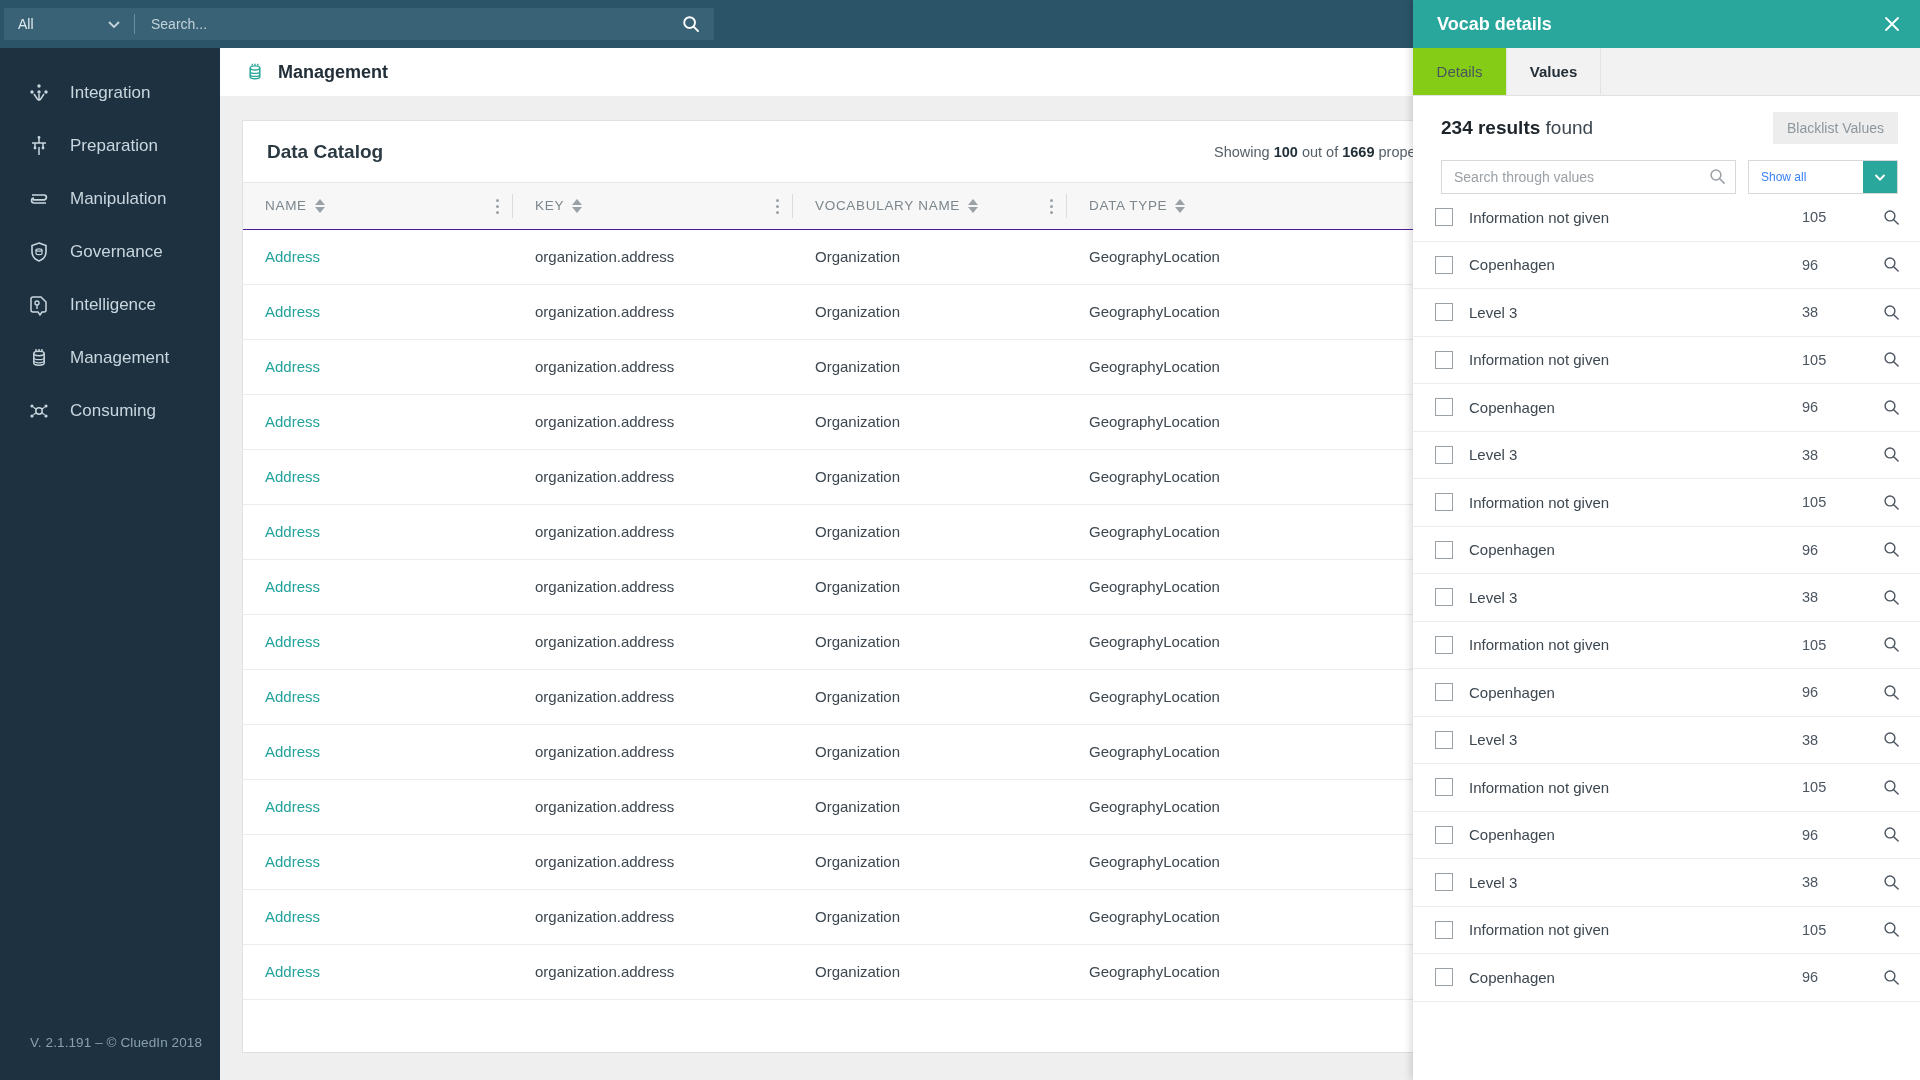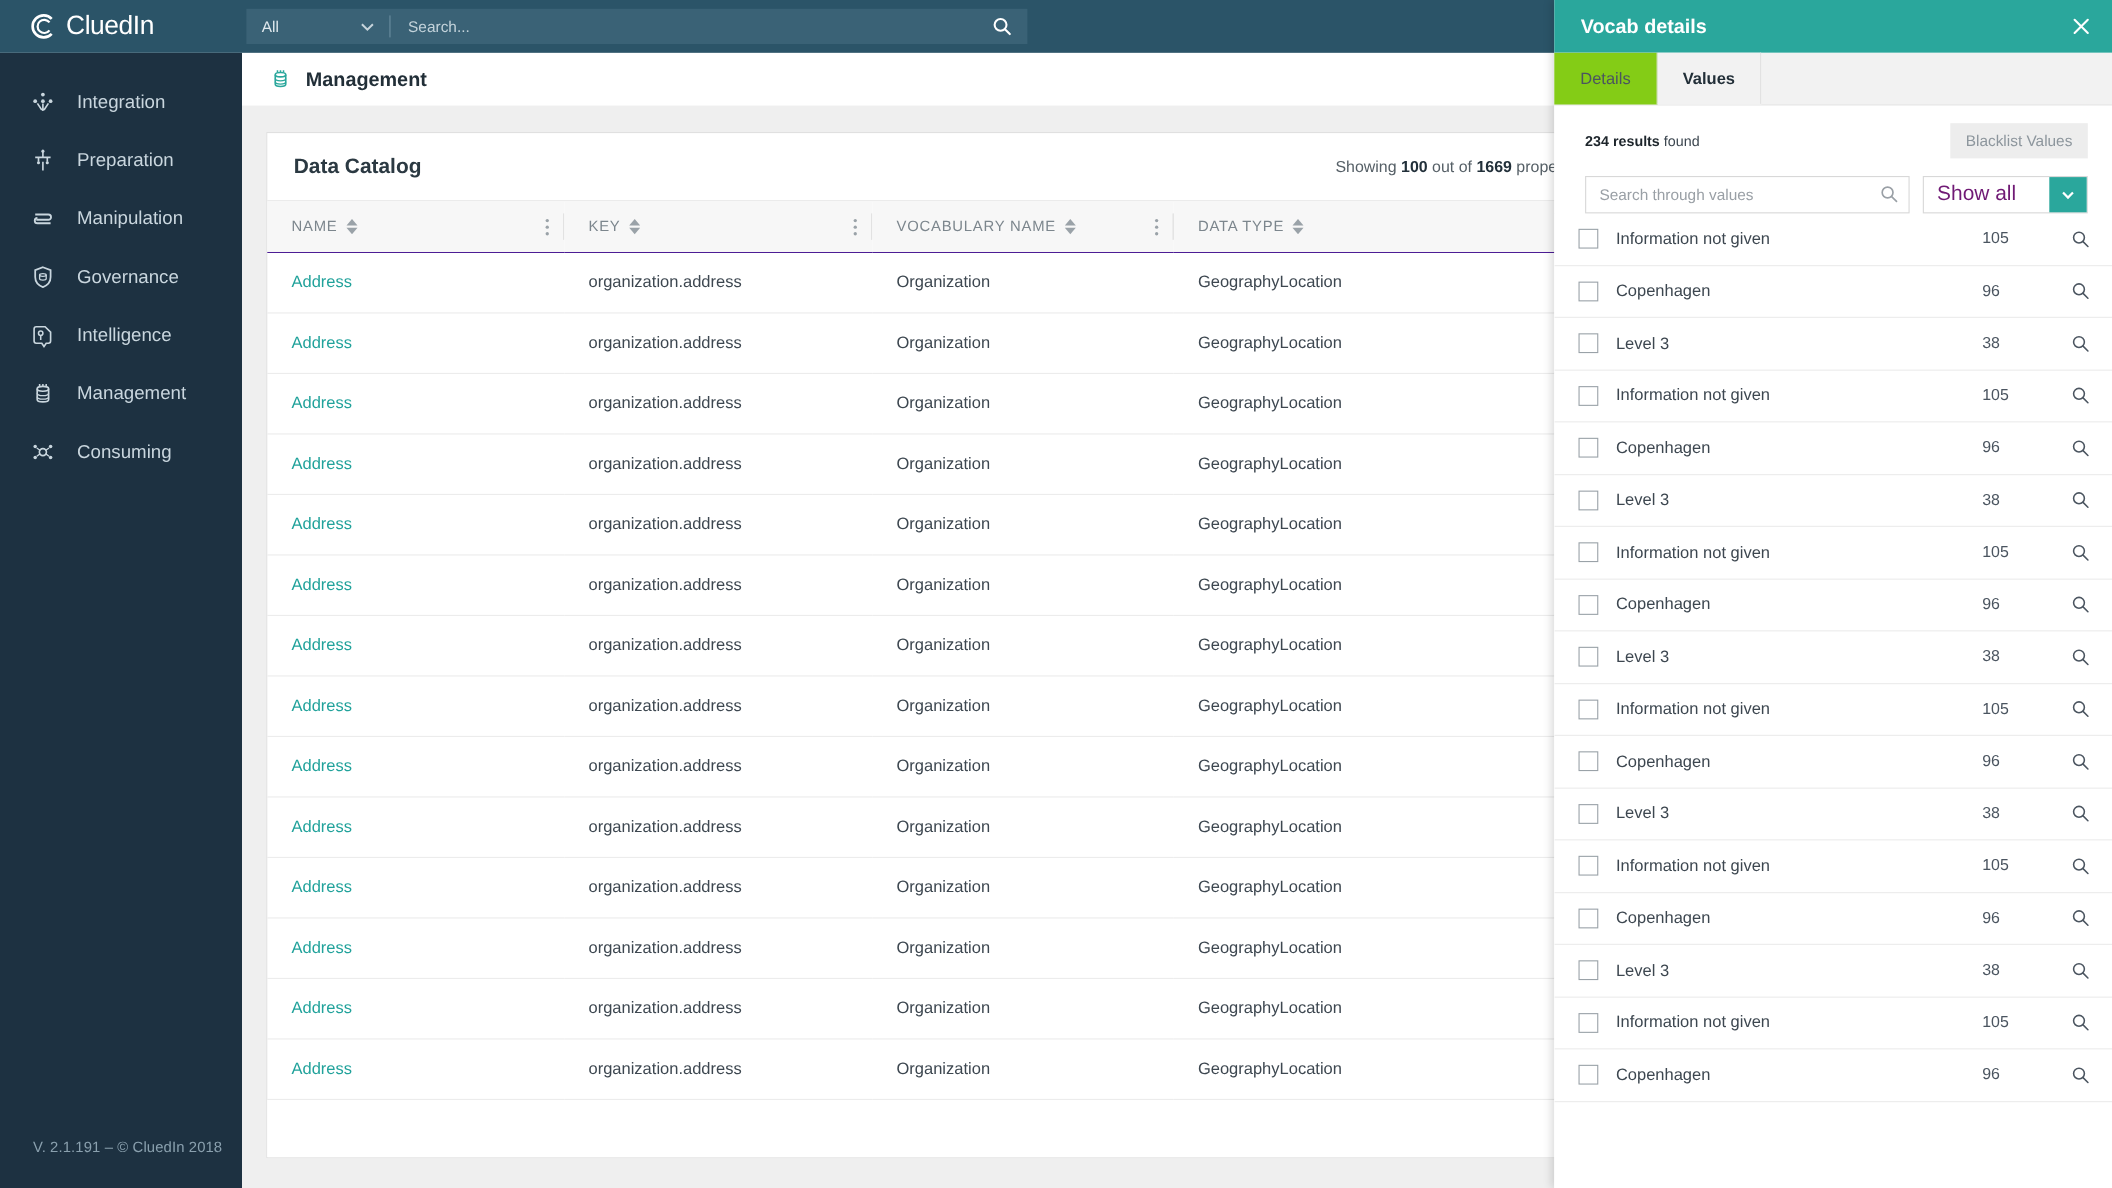--- a/index.html
+++ b/index.html
@@ -155,42 +155,42 @@
     background: #84cc16; border-right: 1px solid #e2e2e2;
   }
   .vtab.active {
     background: #f2f2f2; font-weight: 700; color: #222f38;
     border-bottom: 1px solid #f2f2f2;
   }
   #vocab-toolbar {
     padding: 16px 22px 0 28px; flex: none; background: #fff;
   }
   #toolbar-row1 { display: flex; align-items: center; }
-  #results-found { font-size: 13px; color: #3d4750; }
+  #results-found { font-size: 19px; color: #3d4750; }
   #results-found b { font-weight: 700; color: #1d252b; }
   #blacklist-btn {
     margin-left: auto; height: 32px; padding: 0 14px; background: #ededed;
     border: 0; color: #8d969d; font-size: 14px; cursor: pointer;
     font-family: "Liberation Sans", sans-serif;
   }
   #toolbar-row2 { display: flex; align-items: center; gap: 12px; margin-top: 16px; }
   .vs-wrap { position: relative; flex: 1; }
   #values-search {
     width: 100%; height: 34px; border: 1px solid #d8d8d8; background: #fff;
     padding: 0 34px 0 12px; font-size: 14px; outline: none; color: #333;
     font-family: "Liberation Sans", sans-serif;
   }
   #values-search::placeholder { color: #9aa0a6; }
   .vs-wrap .mag { position: absolute; right: 10px; top: 8px; }
   #show-all {
     width: 150px; height: 34px; border: 1px solid #d8d8d8; background: #fff;
     display: flex; align-items: center; position: relative;
   }
   #show-all-label {
-    flex: 1; padding-left: 12px; font-size: 19px; color: #701a75;
+    flex: 1; padding-left: 12px; font-size: 12px; color: #3b82f6;
   }
   #show-all-caret {
     width: 34px; height: 32px; background: #2aa79c; display: flex;
     align-items: center; justify-content: center; cursor: pointer;
   }
   #vocab-banner {
     margin-top: 16px; height: 48px; background: #3d6098; display: flex;
     align-items: center; padding: 0 14px 0 22px; gap: 12px; flex: none;
   }
   #vocab-banner .banner-text { color: #ffffff; font-size: 15px; flex: 1; }
@@ -210,29 +210,20 @@
     width: 78px; font-size: 14.5px; color: #4b5560;
   }
   .value-row .vmag { width: 22px; display: flex; justify-content: center; cursor: pointer; }
 
   svg { display: block; }
 </style>
 </head>
 <body>
 
 <div id="topbar">
-  <div id="brand">
-    <span class="logo-mark">
-      <svg width="26" height="26" viewBox="0 0 26 26">
-        <path d="M21 6.2A10 10 0 1 0 21 19.8" fill="none" stroke="#fff" stroke-width="2.4"></path>
-        <path d="M19 9.4A6 6 0 1 0 19 16.6" fill="none" stroke="#fff" stroke-width="2"></path>
-      </svg>
-    </span>
-    <span class="logo-text">CluedIn</span>
-  </div>
 
   <div id="searchwrap">
     <div id="scope-select">
       <span>All</span>
       <span class="chev">
         <svg width="16" height="16" viewBox="0 0 16 16">
           <path d="M3 6l5 5 5-5" fill="none" stroke="#dfe8ed" stroke-width="1.8"></path>
         </svg>
       </span>
     </div>

